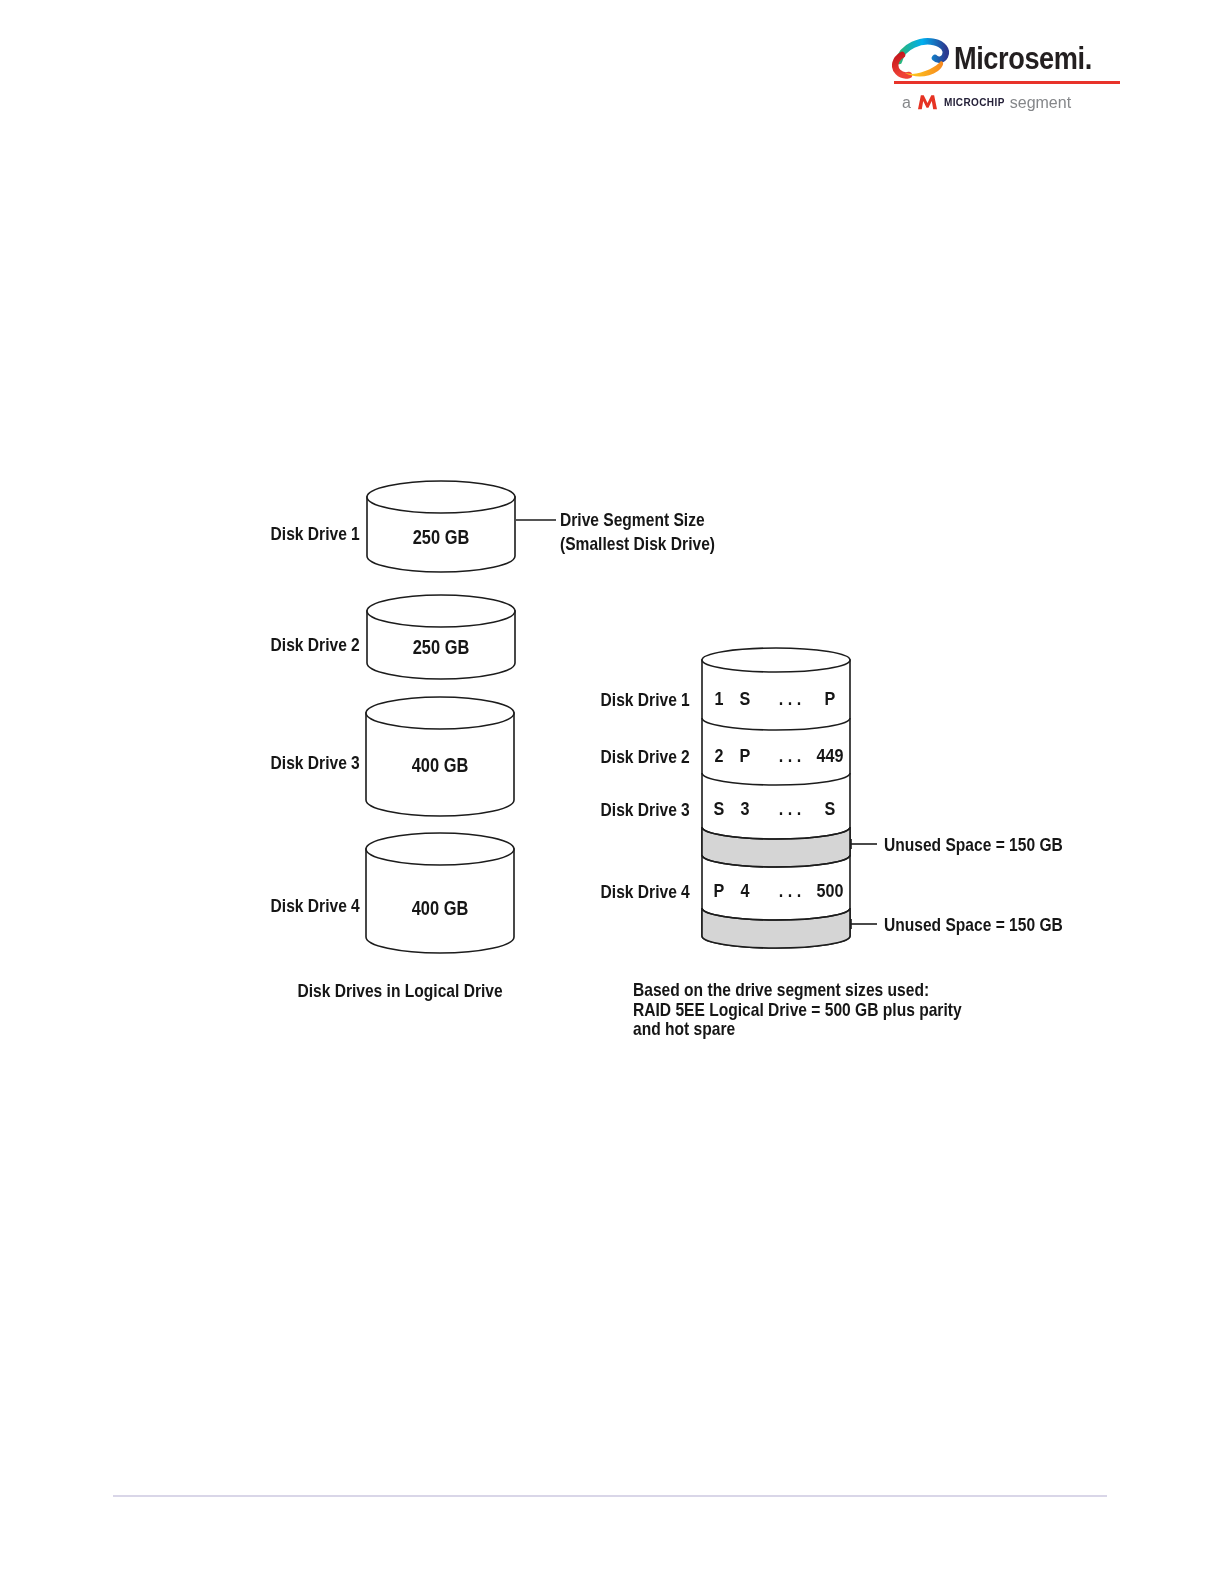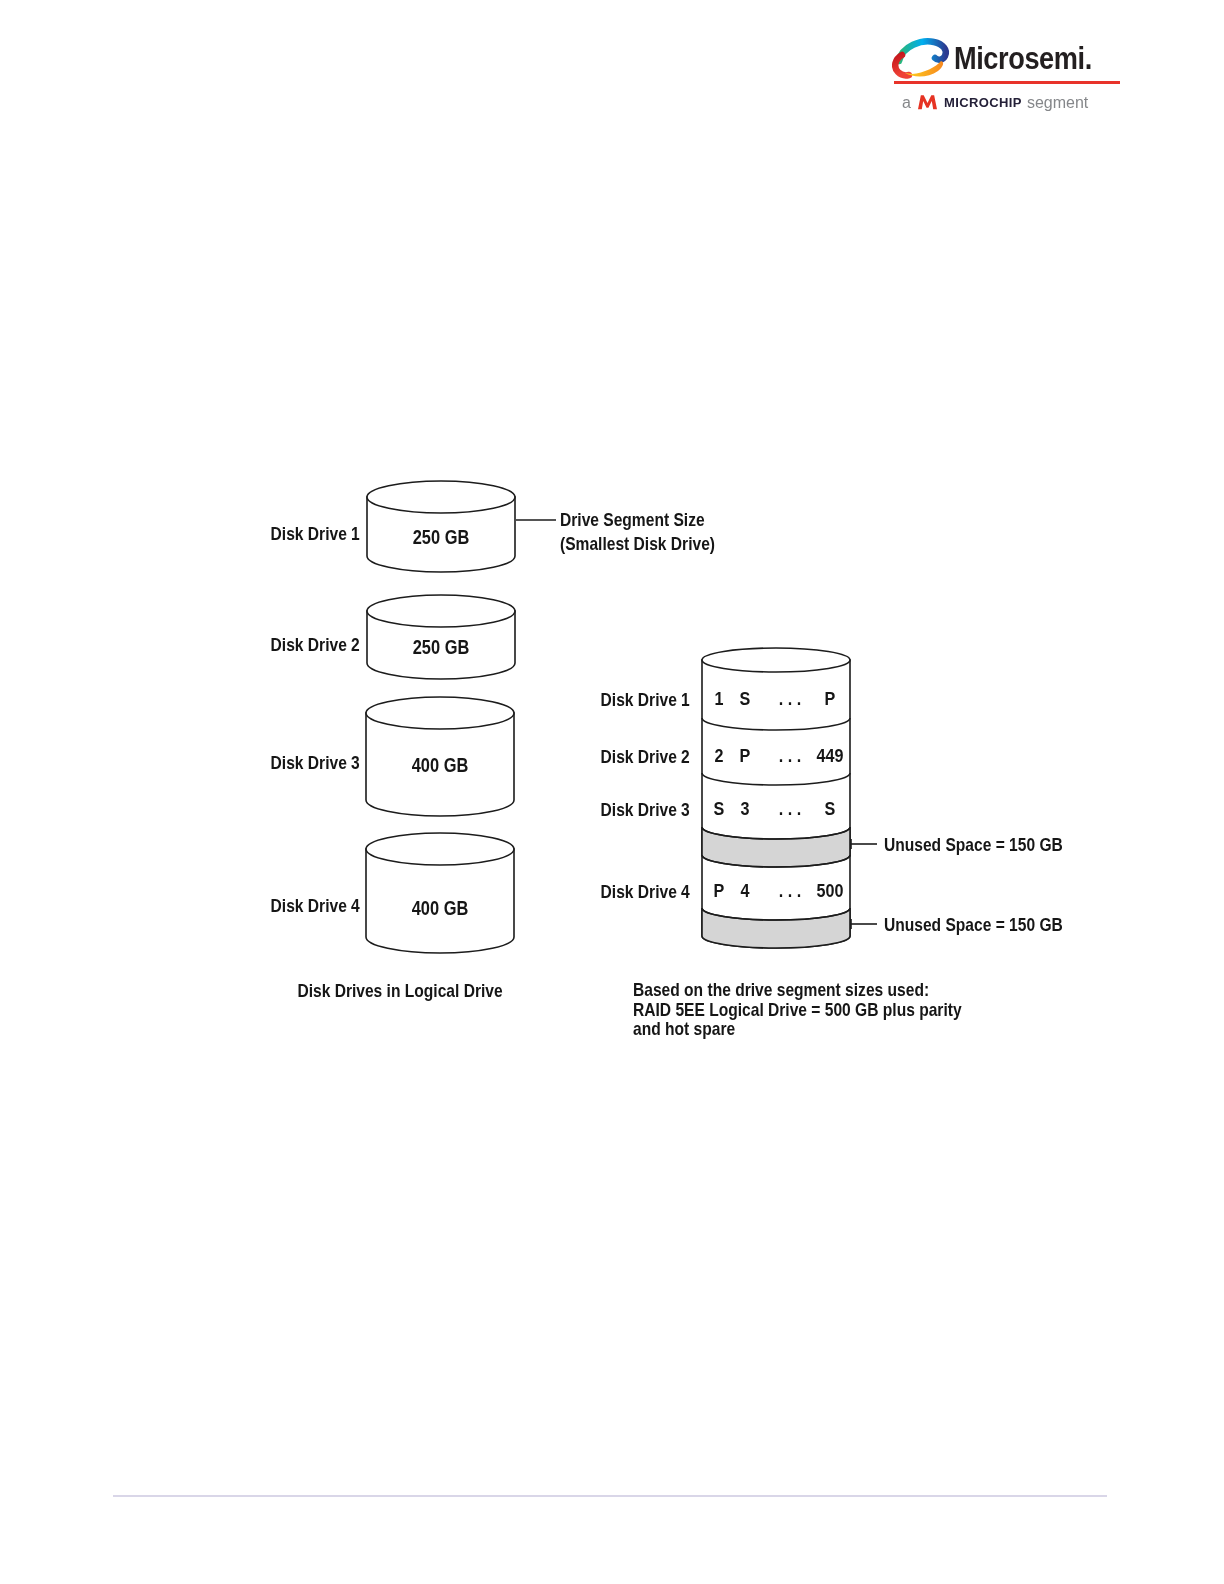--- a/index.html
+++ b/index.html
@@ -35,21 +35,21 @@
     position:absolute;left:938px;top:58px;font-weight:bold;font-size:32px;color:#231f20;
     letter-spacing:-0.5px;white-space:nowrap;transform-origin:0 50%;
     transform:translateY(-50%) scaleX(0.85);line-height:1;
   }
   .red-rule{position:absolute;left:878px;top:81px;width:226px;height:3px;background:#e8332a;}
   .tagline{
     position:absolute;left:886px;top:102px;transform:translateY(-50%);
     display:flex;align-items:center;gap:5px;line-height:1;white-space:nowrap;
   }
   .tag-gray{font-size:16px;color:#85878a;}
-  .tag-chip{font-size:13px;font-weight:bold;color:#242038;letter-spacing:0.4px;}
+  .tag-chip{font-size:10px;font-weight:bold;color:#242038;letter-spacing:0.4px;}
   .footer-rule{position:absolute;left:113px;top:1495px;width:994px;height:2px;background:#d9d6e8;}
 </style>
 </head>
 <body>
 
 <div class="page">
 
   <div class="abs" style="left:16px;top:0;width:1224px;height:140px;padding-left:6px;">
 
     <svg class="abs" style="left:876px;top:36px;" width="60" height="44" viewBox="0 0 60 44">

